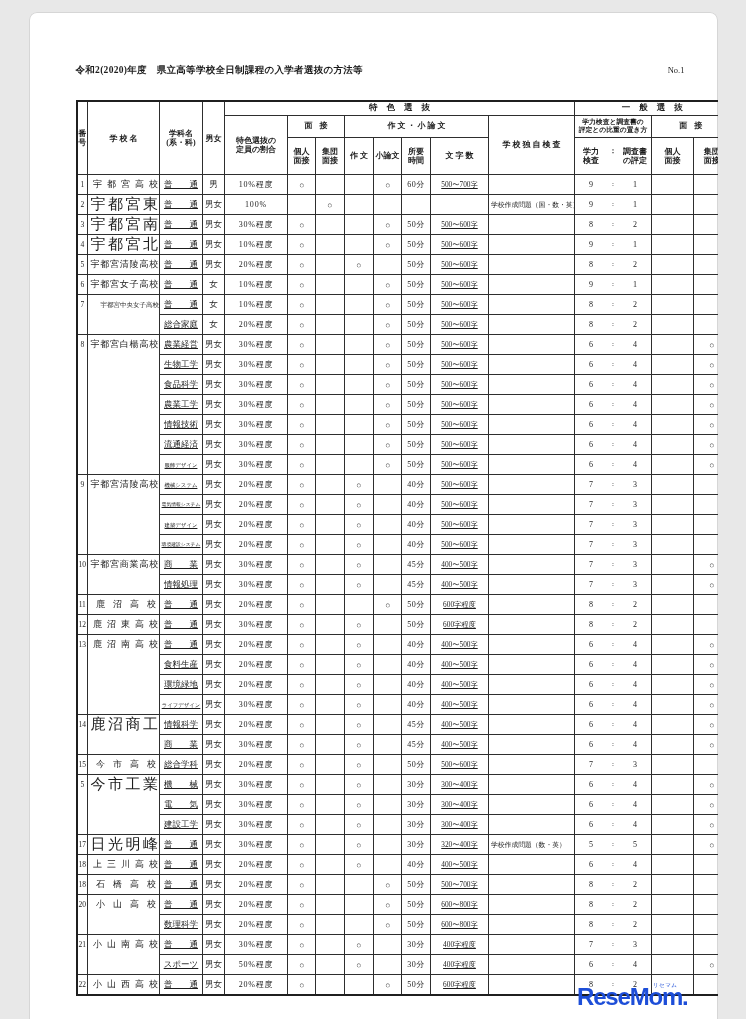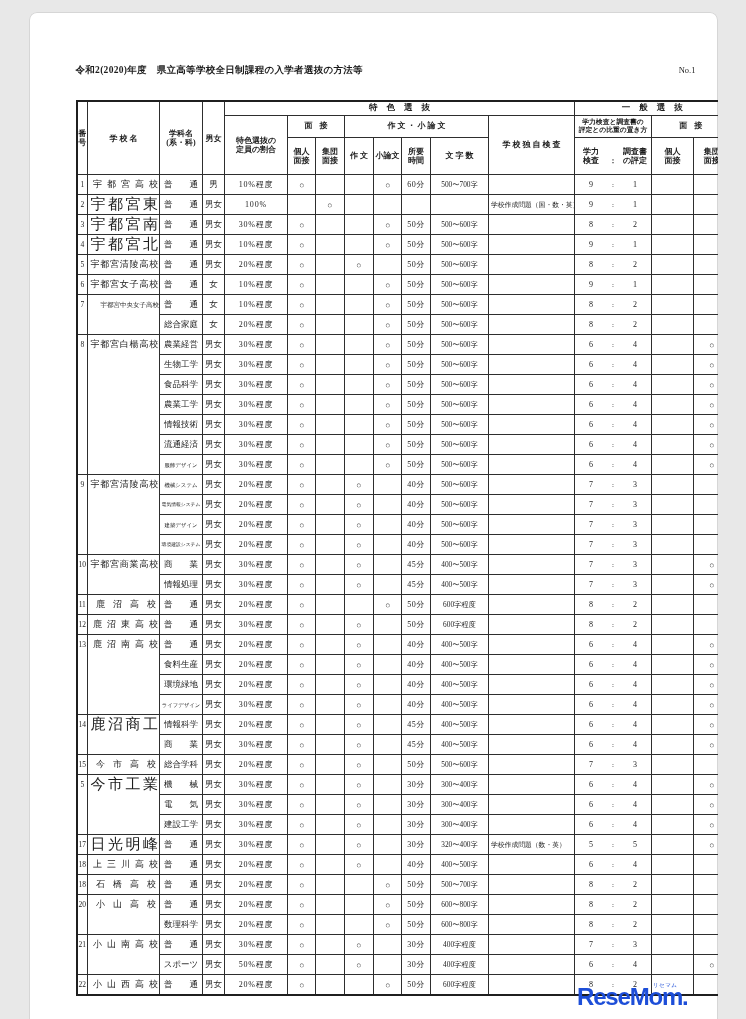--- a/index.html
+++ b/index.html
@@ -1,50 +1,50 @@
 <!DOCTYPE html>
 <html><head>
 <meta charset="utf-8">
 <style>
   html,body{margin:0;padding:0;background:#e8e8e8;}
   .page{position:relative;width:689px;height:1019px;background:#ffffff;margin:12px auto;
         font-family:"Liberation Serif","DejaVu Serif",serif;color:#1c1c1c;overflow:hidden;
         box-shadow:0 0 0 1px #d6d6d6 inset;border-radius:8px;}
   .doc-title{position:absolute;left:47px;top:52px;font-size:9.5px;font-weight:bold;letter-spacing:.3px;}
-  .page-no{position:absolute;right:22px;top:53px;font-size:8.5px;}
+  .page-no{position:absolute;right:33px;top:53px;font-size:8.5px;}
   table.sel{position:absolute;left:47px;top:88px;border-collapse:collapse;table-layout:fixed;
             width:656px;border:2px solid #1f1f1f;}
   th,td{border:1px solid #2e2e2e;padding:0;text-align:center;vertical-align:middle;
         overflow:hidden;white-space:pre-line;line-height:1.15;}
   th{font-weight:bold;font-size:8px;}
   thead tr.hA{height:14px;} thead tr.hB{height:22px;} thead tr.hC{height:31px;}
   tbody tr{height:20px;}
   .ls-wide{letter-spacing:9px;text-indent:9px;font-size:8.5px;}
   .ls-mid{letter-spacing:7px;text-indent:7px;}
   .ls-sm{letter-spacing:2px;text-indent:2px;}
   .ratio-ghead{font-size:6.8px;line-height:1.25;}
   .b-dot{border-right:1px dotted #3a3a3a;}
   .c-no{font-size:7.5px;vertical-align:top;line-height:19px;}
   .c-name{vertical-align:top;line-height:19px;white-space:nowrap;text-align:right;}
   .n4{font-size:9px;letter-spacing:8px;text-indent:8px;}
   .n5{font-size:9px;letter-spacing:5px;text-indent:5px;}
   .n6{font-size:15px;letter-spacing:2.5px;text-indent:2.5px;}
   .n7{font-size:9px;letter-spacing:.8px;text-indent:.8px;}
   .n8{font-size:6.5px;letter-spacing:0;}
-  .c-dept{font-size:8.5px;white-space:nowrap;}
+  .c-dept{font-size:8.5px;white-space:nowrap;text-decoration:underline;}
   .c-dept.sm{font-size:5.4px;} .c-dept.xs{font-size:4.8px;}
   .c-gender{font-size:8.5px;}
   .c-quota{font-size:8px;letter-spacing:.8px;}
   .c-time{font-size:8px;letter-spacing:.5px;}
-  .c-chars{font-size:7.3px;}
+  .c-chars{font-size:7.3px;text-decoration:underline;}
   .c-test{font-size:6.8px;text-align:left;padding-left:2px;white-space:nowrap;}
   .c-mark{font-size:9px;}
   .circ{display:inline-block;transform:scale(.95);color:#3d3d3d;}
   .c-ratio{padding:0;}
-  .ratio-wrap{display:flex;width:100%;align-items:flex-end;font-size:8px;}
+  .ratio-wrap{display:flex;width:100%;align-items:flex-start;font-size:8px;}
   .ratio-wrap .rz{flex:0 0 42%;text-align:center;}
   .ratio-wrap .cz{flex:0 0 16%;text-align:center;font-size:7px;}
   .logo{position:absolute;right:30px;top:971px;color:#1d4ed8;
         font-family:"Liberation Sans","DejaVu Sans",sans-serif;}
   .logo-ruby{position:absolute;right:10px;top:-1px;font-size:5.5px;letter-spacing:.5px;}
   .logo-text{font-size:24px;font-weight:bold;letter-spacing:-1.2px;}
 </style>
 </head>
 <body>
 

